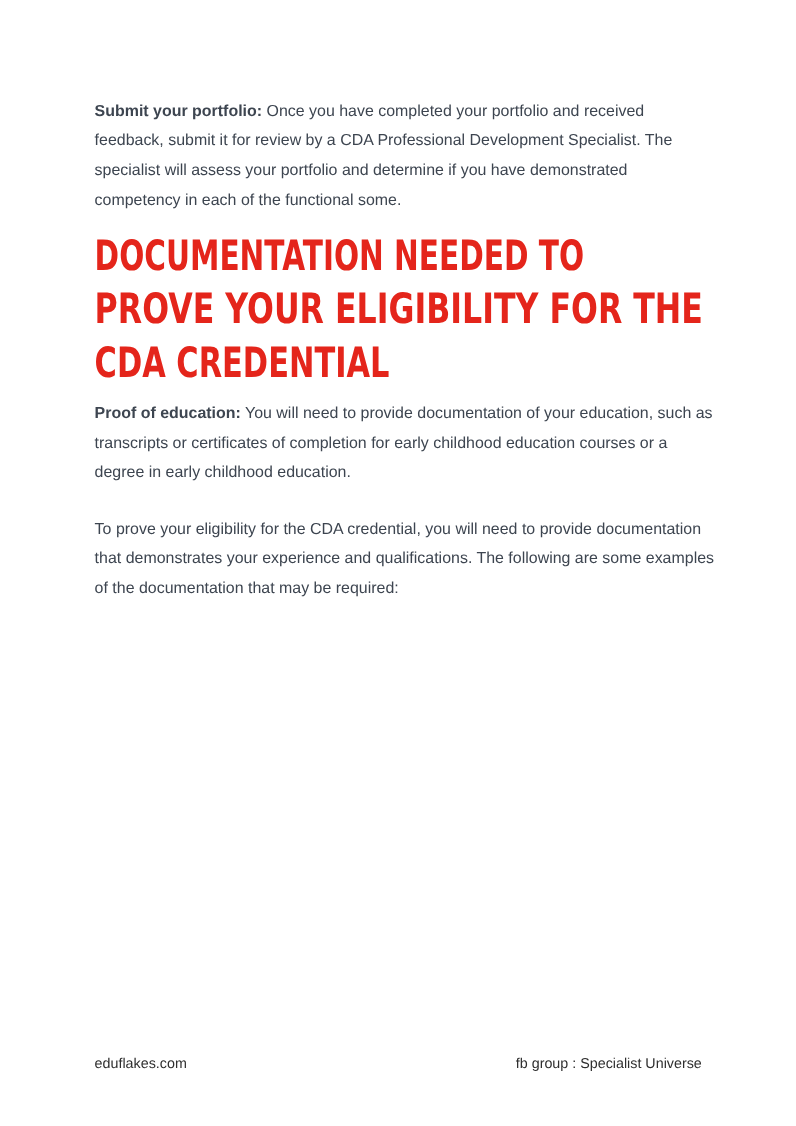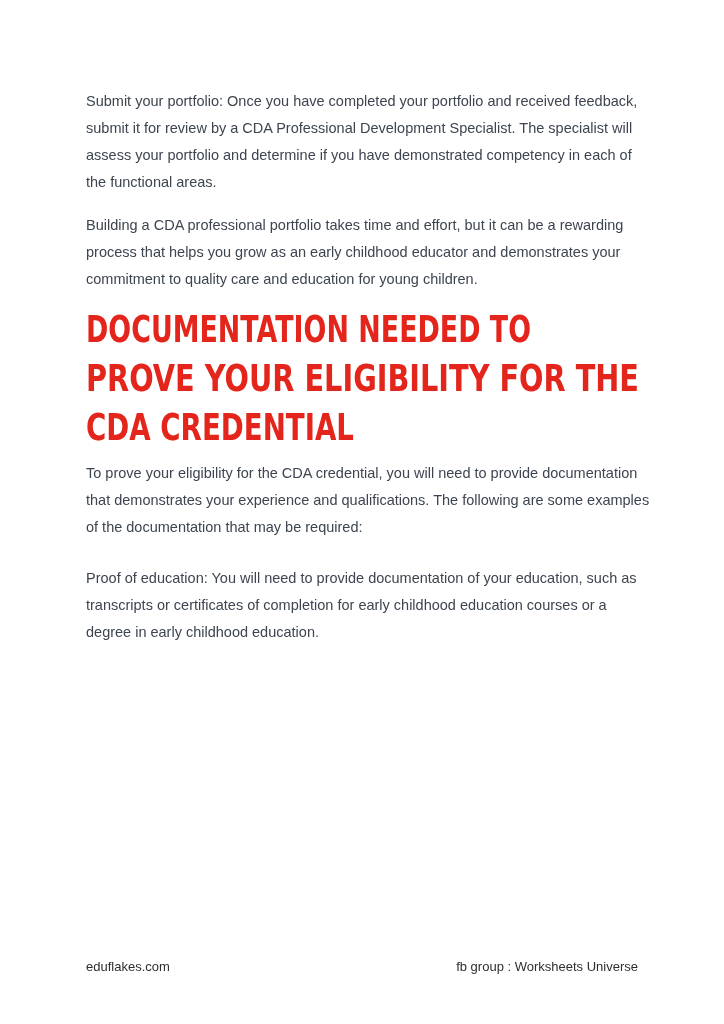--- a/index.html
+++ b/index.html
@@ -22,21 +22,21 @@
     top: 88px;
     width: 566px;
   }
   .para {
     font-size: 14.5px;
     line-height: 27px;
     margin: 0 0 16px 0;
     color: #3d4550;
   }
   .para .lead {
-    font-weight: 400;
+    font-weight: 700;
   }
   .heading-svg {
     display: block;
     margin: 10px 0 11px 0;
   }
   .heading-svg text {
     font-family: "DejaVu Sans", sans-serif;
     font-weight: bold;
     font-size: 38px;
     fill: #e4251b;
@@ -61,43 +61,40 @@
   }
 </style>
 </head>
 <body>
 
 <div class="page">
   <main class="content">
 
     <p class="para">
       <strong class="lead">Submit your portfolio:</strong>
-      <span>Once you have completed your portfolio and received feedback, submit it for review by a CDA Professional Development Specialist. The specialist will assess your portfolio and determine if you have demonstrated competency in each of the functional areas.</span>
+      <span>Once you have completed your portfolio and received feedback, submit it for review by a CDA Professional Development Specialist. The specialist will assess your portfolio and determine if you have demonstrated competency in each of the functional some.</span>
     </p>
 
-    <p class="para">
-      <span>Building a CDA professional portfolio takes time and effort, but it can be a rewarding process that helps you grow as an early childhood educator and demonstrates your commitment to quality care and education for young children.</span>
-    </p>
 
     <svg class="heading-svg" width="560" height="140" viewBox="0 0 560 140" xmlns="http://www.w3.org/2000/svg">
       <text x="0" y="33" textLength="445" lengthAdjust="spacingAndGlyphs">DOCUMENTATION NEEDED TO</text>
       <text x="0" y="82" textLength="553" lengthAdjust="spacingAndGlyphs">PROVE YOUR ELIGIBILITY FOR THE</text>
       <text x="0" y="131" textLength="268" lengthAdjust="spacingAndGlyphs">CDA CREDENTIAL</text>
     </svg>
 
-    <p class="para section-intro">
-      <span>To prove your eligibility for the CDA credential, you will need to provide documentation that demonstrates your experience and qualifications. The following are some examples of the documentation that may be required:</span>
-    </p>
-
     <p class="para section-item">
       <strong class="lead">Proof of education:</strong>
       <span>You will need to provide documentation of your education, such as transcripts or certificates of completion for early childhood education courses or a degree in early childhood education.</span>
+    </p>
+
+    <p class="para section-intro">
+      <span>To prove your eligibility for the CDA credential, you will need to provide documentation that demonstrates your experience and qualifications. The following are some examples of the documentation that may be required:</span>
     </p>
 
 
 
   </main>
 
   <footer class="footer">
     <span>eduflakes.com</span>
-    <span>fb group : Worksheets Universe</span>
+    <span>fb group : Specialist Universe</span>
   </footer>
 </div>
 
 </body></html>

